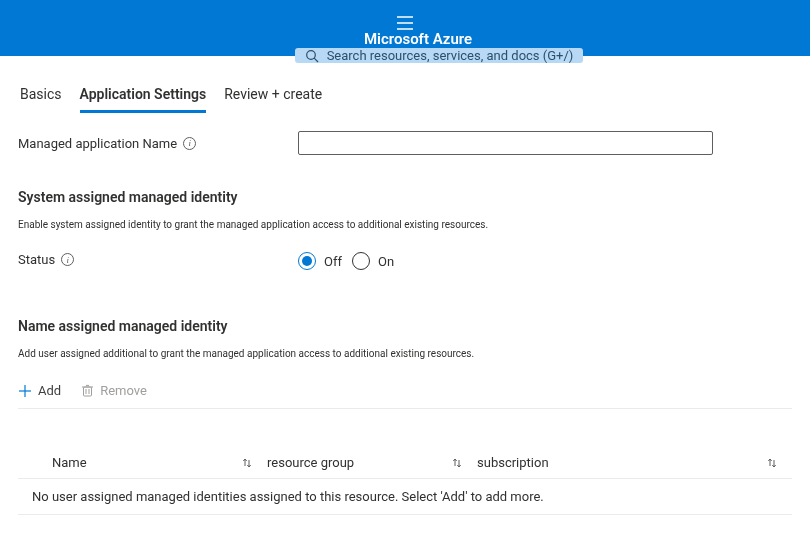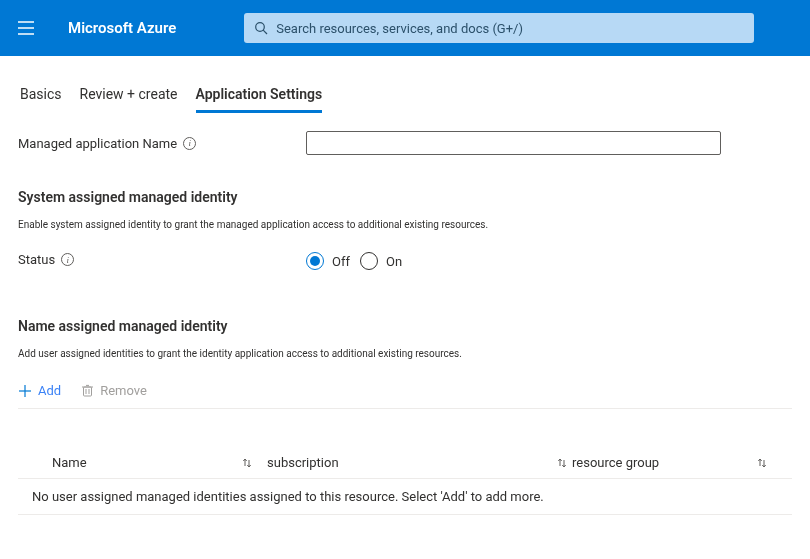--- a/index.html
+++ b/index.html
@@ -11,20 +11,21 @@
       width: 810px;
     }
     
     .topbar {
       height: 56px;
       background: #0078d4;
       display: flex;
       align-items: center;
       color: #fff;
       padding: 16px 10px;
+      flex-direction: column;
     }
     .hamburger {
       width: 32px;
       display: flex;
       align-items: center;
       justify-content: center;
       cursor: pointer;
     }
     .brand {
       font-weight: 600;
@@ -70,21 +71,20 @@
     }
     .tab.active {
       font-weight: 600;
       border-bottom-color: #0078d4;
     }
 
     .form-row {
       display: flex;
       align-items: center;
       margin-top: 18px;
-      gap: 8px;
     }
     .form-label {
       width: 280px;
       display: flex;
       align-items: center;
       gap: 6px;
       font-size: 13px;
     }
     .info-icon {
       width: 13px; height: 13px;
@@ -157,21 +157,21 @@
       margin-top: 24px;
       padding-bottom: 10px;
       border-bottom: 1px solid #edebe9;
       align-items: center;
     }
     .tool-btn {
       display: flex;
       align-items: center;
       gap: 6px;
       font-size: 13px;
-      color: #3b82f6;
+      color: #404040;
       cursor: pointer;
     }
     .tool-btn.disabled {
       color: #a19f9d;
       cursor: default;
     }
     .plus-icon, .trash-icon {
       display: inline-flex;
       align-items: center;
     }
@@ -221,22 +221,22 @@
       </svg>
     </span>
     <span class="placeholder-txt">Search resources, services, and docs (G+/)</span>
   </div>
 </div>
 
 <div class="content">
 
   <div class="tabs">
     <div class="tab">Basics</div>
+    <div class="tab active">Application Settings</div>
     <div class="tab">Review + create</div>
-    <div class="tab active">Application Settings</div>
   </div>
 
   <div class="form-row">
     <div class="form-label">
       <span>Managed application Name</span>
       <span class="info-icon">i</span>
     </div>
     <input class="text-input" type="text" value="" style="">
   </div>
 
@@ -258,21 +258,21 @@
       <div class="radio-item">
         <span class="radio-outer">
             <span class="radio-inner"></span>
           </span>
         <span class="radio-label">On</span>
       </div>
     </div>
   </div>
 
   <div class="section-title" style="margin-top:48px;">Name assigned managed identity</div>
-  <div class="section-desc">Add user assigned identities to grant the identity application access to additional existing resources.</div>
+  <div class="section-desc">Add user assigned additional to grant the managed application access to additional existing resources.</div>
 
   <div class="toolbar">
     <div class="tool-btn">
       <span class="plus-icon">
         <svg width="14" height="14" viewBox="0 0 14 14">
           <line x1="7" y1="1" x2="7" y2="13" stroke="#0078d4" stroke-width="1.2"></line>
           <line x1="1" y1="7" x2="13" y2="7" stroke="#0078d4" stroke-width="1.2"></line>
         </svg>
       </span>
       <span>Add</span>
@@ -295,35 +295,35 @@
     <div class="thead">
       <div class="th name">
         <span>Name</span>
         <span class="sort-icon" style="margin-left:auto;margin-right:14px;">
           <svg width="12" height="12" viewBox="0 0 12 12">
               <path d="M4 2 L4 9 M4 2 L2.3 4 M4 2 L5.7 4" stroke="#605e5c" fill="none"></path>
               <path d="M8 10 L8 3 M8 10 L6.3 8 M8 10 L9.7 8" stroke="#605e5c" fill="none"></path>
             </svg>
         </span>
       </div>
+      <div class="th rg">
+        <span>resource group</span>
+        <span class="sort-icon" style="margin-left:auto;margin-right:14px;">
+          <svg width="12" height="12" viewBox="0 0 12 12">
+              <path d="M4 2 L4 9 M4 2 L2.3 4 M4 2 L5.7 4" stroke="#605e5c" fill="none"></path>
+              <path d="M8 10 L8 3 M8 10 L6.3 8 M8 10 L9.7 8" stroke="#605e5c" fill="none"></path>
+            </svg>
+        </span>
+      </div>
       <div class="th sub">
         <span>subscription</span>
         <span class="sort-icon" style="margin-left:auto;margin-right:4px;">
           <svg width="12" height="12" viewBox="0 0 12 12">
               <path d="M4 2 L4 9 M4 2 L2.3 4 M4 2 L5.7 4" stroke="#605e5c" fill="none"></path>
               <path d="M8 10 L8 3 M8 10 L6.3 8 M8 10 L9.7 8" stroke="#605e5c" fill="none"></path>
             </svg>
         </span>
       </div>
-      <div class="th rg">
-        <span>resource group</span>
-        <span class="sort-icon" style="margin-left:auto;margin-right:14px;">
-          <svg width="12" height="12" viewBox="0 0 12 12">
-              <path d="M4 2 L4 9 M4 2 L2.3 4 M4 2 L5.7 4" stroke="#605e5c" fill="none"></path>
-              <path d="M8 10 L8 3 M8 10 L6.3 8 M8 10 L9.7 8" stroke="#605e5c" fill="none"></path>
-            </svg>
-        </span>
-      </div>
     </div>
     <div class="empty-row">No user assigned managed identities assigned to this resource. Select 'Add' to add more.</div>
   </div>
 
 </div>
 
 </body></html>

